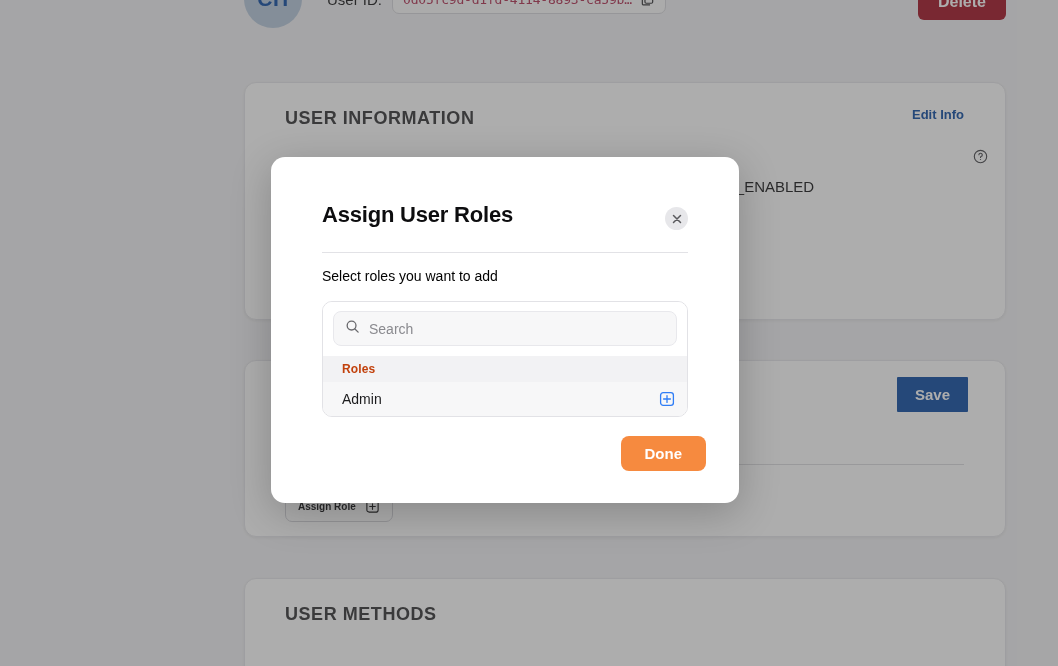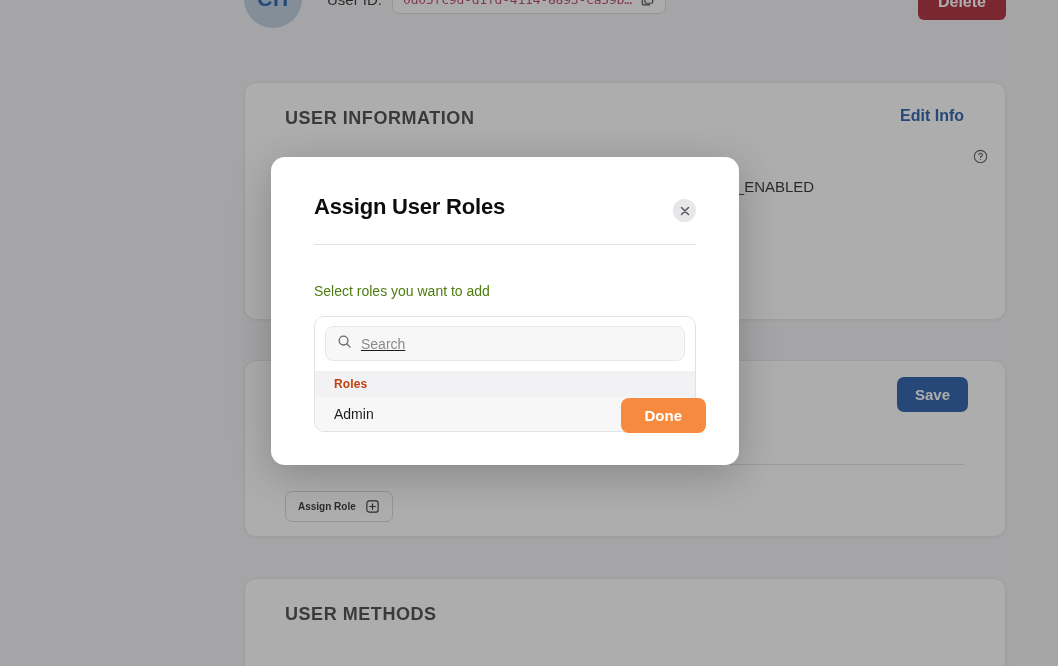--- a/index.html
+++ b/index.html
@@ -122,21 +122,21 @@
     font-size: 18px;
     font-weight: bold;
     letter-spacing: .55px;
     color: #3a3a3c;
   }
 
   .card-link {
     position: absolute;
     right: 41px;
     top: 24px;
-    font-size: 16px;
+    font-size: 13px;
     font-weight: bold;
     color: #1551a5;
     text-decoration: none;
     cursor: pointer;
   }
 
   .info-status {
     position: absolute;
     left: 470px;
     top: 95px;
@@ -159,21 +159,21 @@
     color: #555;
   }
 
   .save-btn {
     position: absolute;
     right: 37px;
     top: 16px;
     background: #1551a5;
     color: #fff;
     border: none;
-    border-radius: 7px;
+    border-radius: 1px;
     font-size: 15px;
     font-weight: bold;
     padding: 9px 18px;
     cursor: pointer;
     font-family: inherit;
   }
 
   .collapse-btn {
     position: absolute;
     right: 293px;
@@ -228,25 +228,25 @@
     background: rgba(60,60,60,.42);
     backdrop-filter: none;
   }
 
   
   .modal {
     position: absolute;
     left: 271px;
     top: 157px;
     width: 468px;
-    height: 308px;
+    height: 346px;
     background: #ffffff;
     border-radius: 14px;
     box-shadow: 0 10px 40px rgba(0,0,0,.22);
-    padding: 4px;
+    padding: 12px;
   }
 
   .modal-head {
     position: relative;
     padding: 34px 39px 0 39px;
     display: flex;
     align-items: flex-start;
     justify-content: space-between;
   }
 
@@ -271,23 +271,23 @@
     margin-top: 4px;
   }
 
   .modal-rule {
     margin: 22px 39px 0 39px;
     height: 1px;
     background: #e2e2e6;
   }
 
   .modal-sub {
-    margin: 38px 39px 0 39px;
+    margin: 15px 39px 0 39px;
     font-size: 14px;
-    color: #4d7c0f;
+    color: #000000;
   }
 
   .picker {
     margin: 17px 39px 0 39px;
     border: 1px solid #e2e2e6;
     border-radius: 10px;
     overflow: hidden;
     background: #fff;
   }
 
@@ -308,21 +308,20 @@
 
   .search-input {
     border: none;
     outline: none;
     background: transparent;
     font-size: 14px;
     color: #1c1c1e;
     font-family: inherit;
     flex: 1;
     padding: 0;
-    text-decoration: underline;
   }
   .search-input::placeholder { color: #8a8a8f; }
 
   .group-head {
     background: #f2f2f4;
     padding: 6px 19px;
     font-size: 12px;
     font-weight: bold;
     color: #c2410c;
     letter-spacing: .1px;

